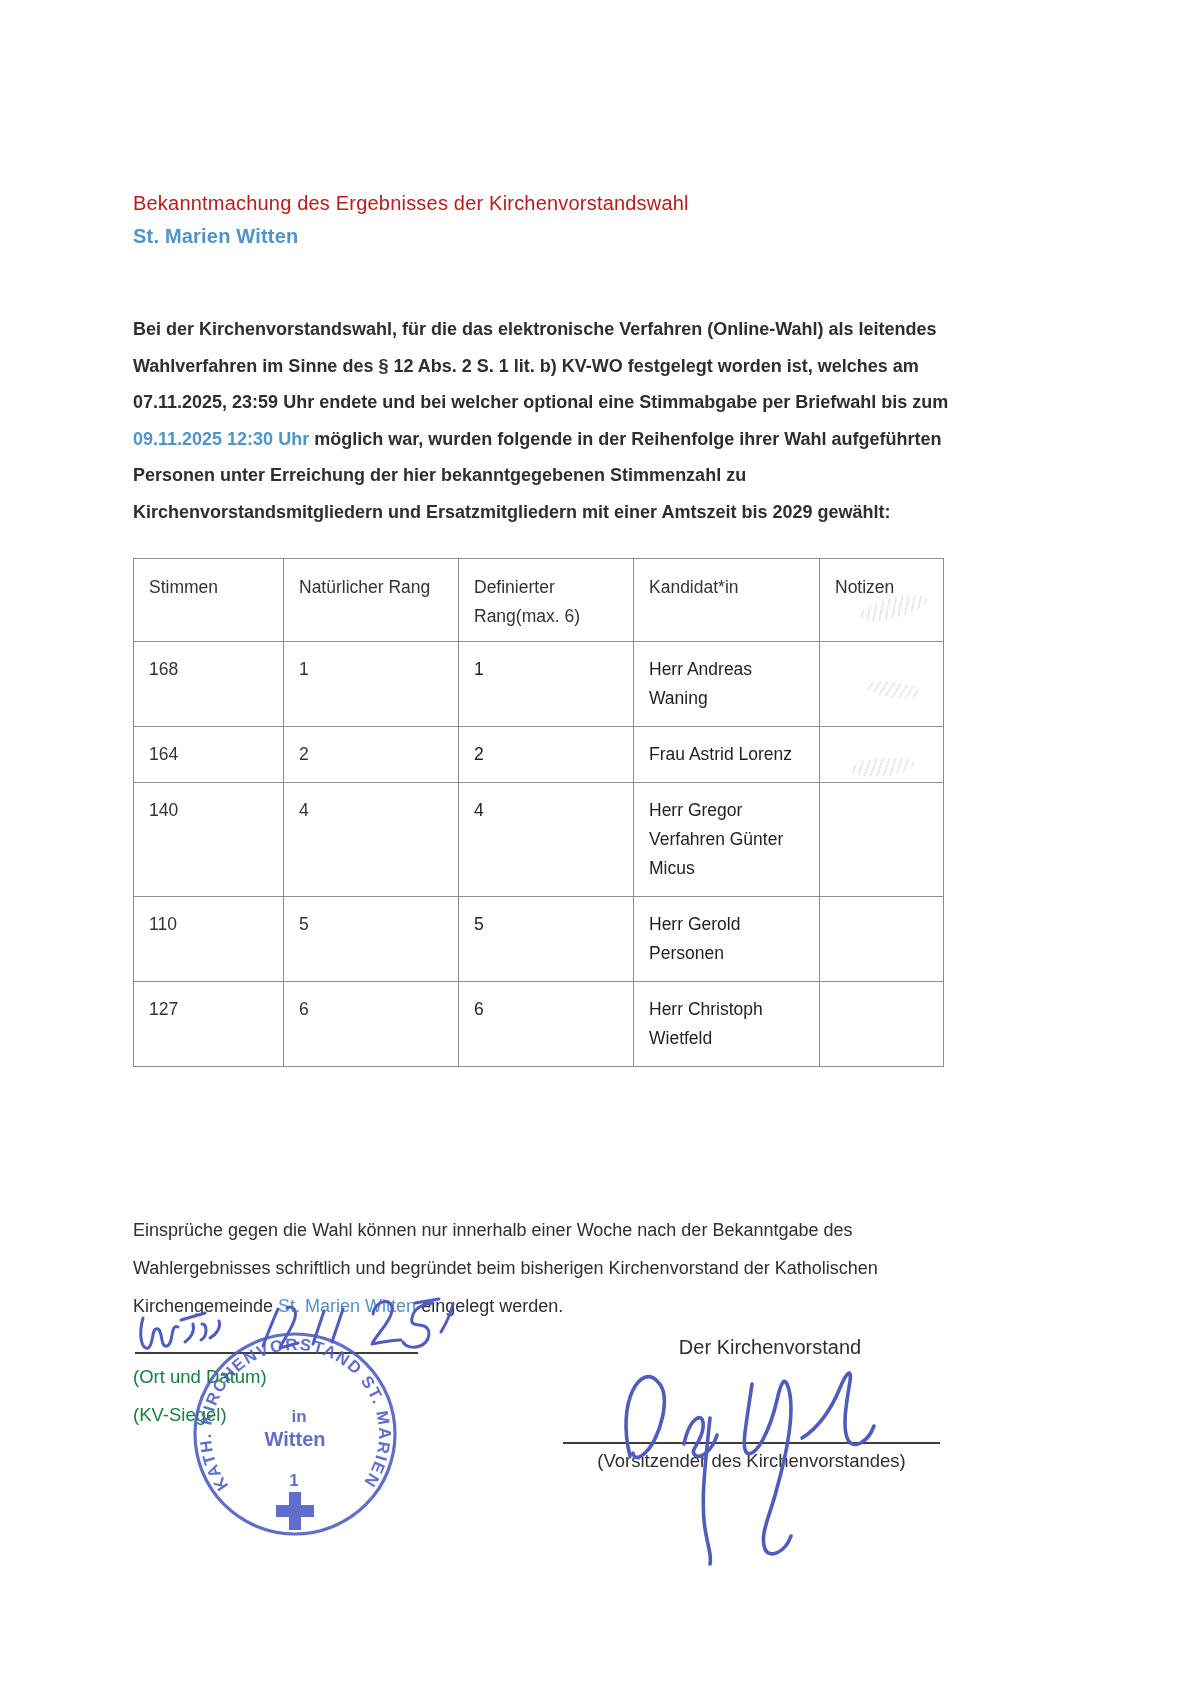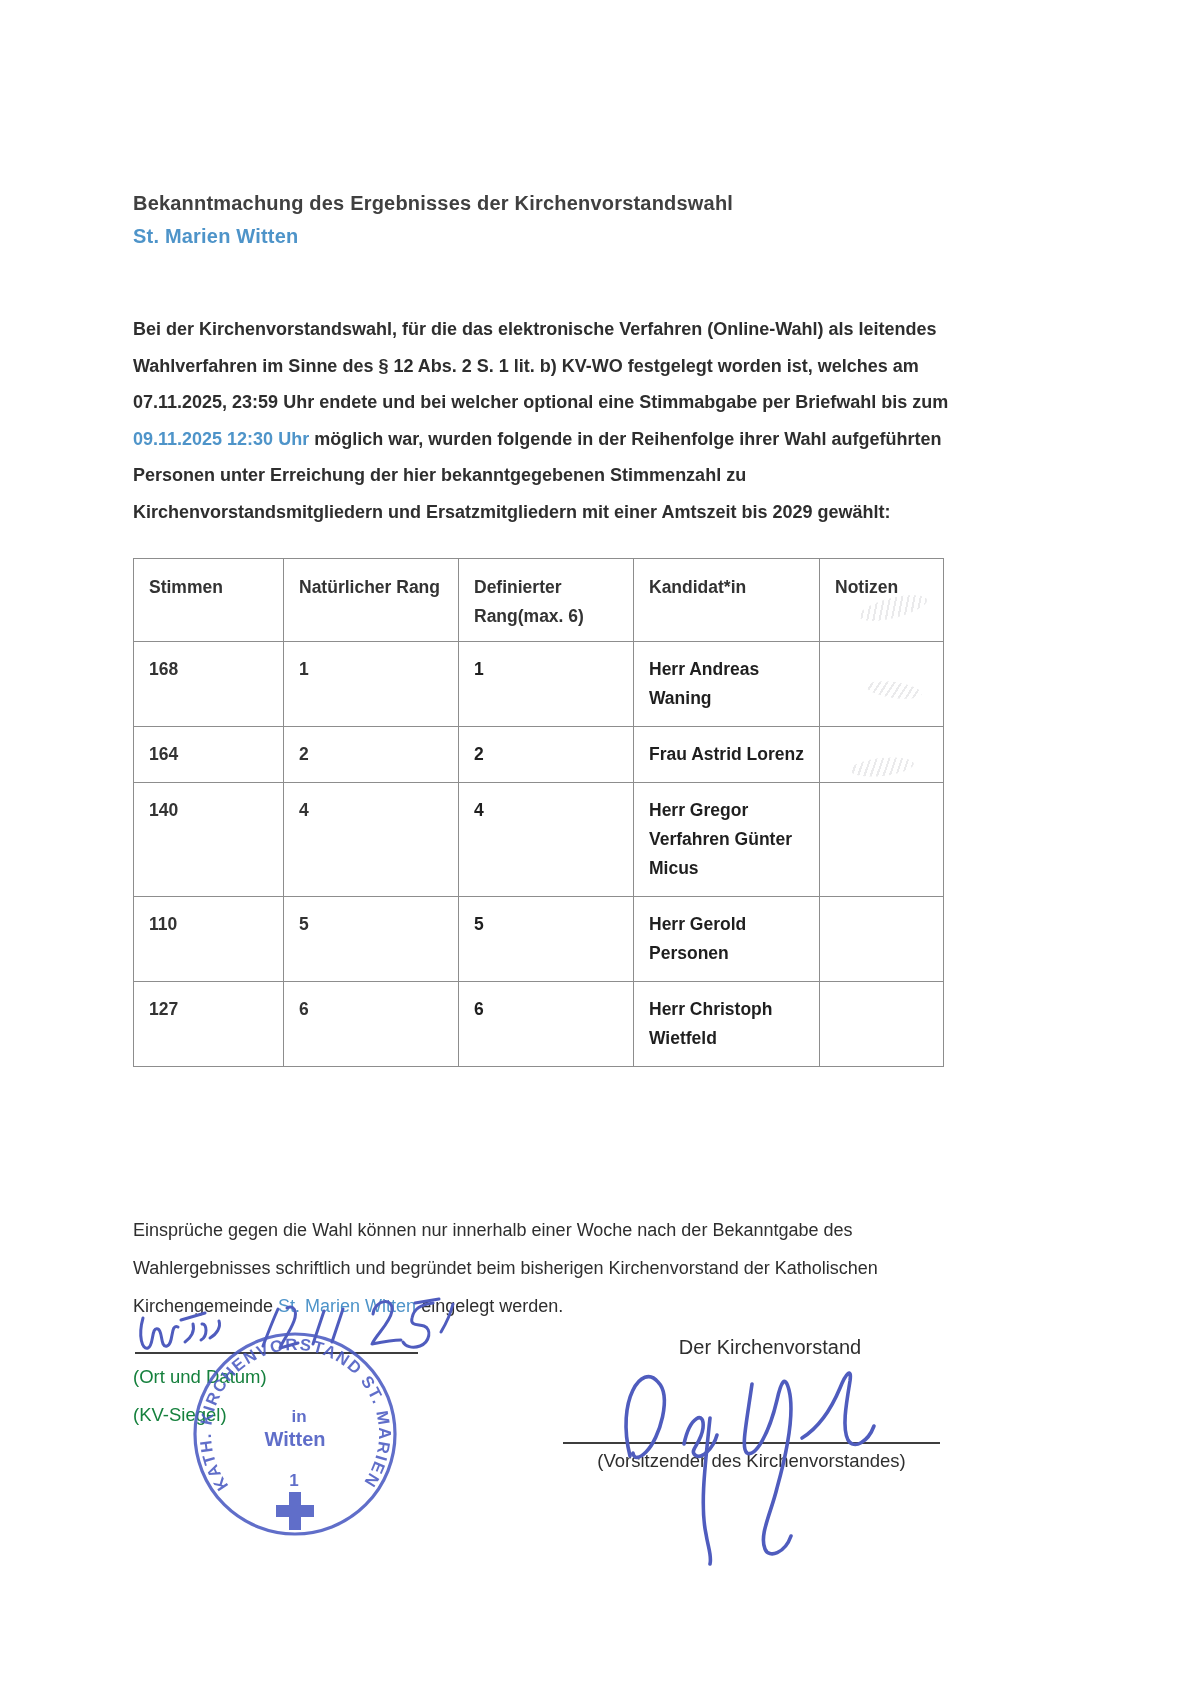--- a/index.html
+++ b/index.html
@@ -8,41 +8,41 @@
     width:1190px;height:1683px;
     margin:0 auto;
     background:#ffffff;
     font-family:"Liberation Sans", sans-serif;
     color:#2d2d2d;
     overflow:hidden;
   }
   .abs{position:absolute;}
   .doc-title{
     left:133px;top:192px;width:900px;
-    font-size:20px;font-weight:bold;color:#404040;letter-spacing:.2px;
+    font-size:20px;font-weight:normal;color:#b91c1c;letter-spacing:.2px;
   }
   .doc-subtitle{
     left:133px;top:225px;width:900px;
     font-size:20px;font-weight:bold;color:#4e94c9;letter-spacing:.2px;
   }
   .intro{
     left:133px;top:311px;width:836px;
     font-size:18px;line-height:36.5px;color:#2e2e2e;font-weight:bold;
   }
   .blue-inline{color:#4e94c9;}
   table.results{
     position:absolute;left:133px;top:558px;width:810px;
     border-collapse:collapse;table-layout:fixed;
     font-size:17.5px;color:#333;
   }
   table.results td,table.results th{
     border:1px solid #8d8d8d;
     vertical-align:top;text-align:left;
     padding:13px 15px;line-height:29px;
-    font-weight:bold;
+    font-weight:normal;
     word-wrap:break-word;
   }
   table.results th{padding-top:14px;padding-bottom:10px;}
   td.bold-cell{font-weight:bold;color:#1f1f1f;}
   .objection{
     left:133px;top:1211px;width:846px;
     font-size:18px;line-height:38px;color:#2e2e2e;
   }
   .rule{
     border-top:2px solid #3d3d3d;height:0;

